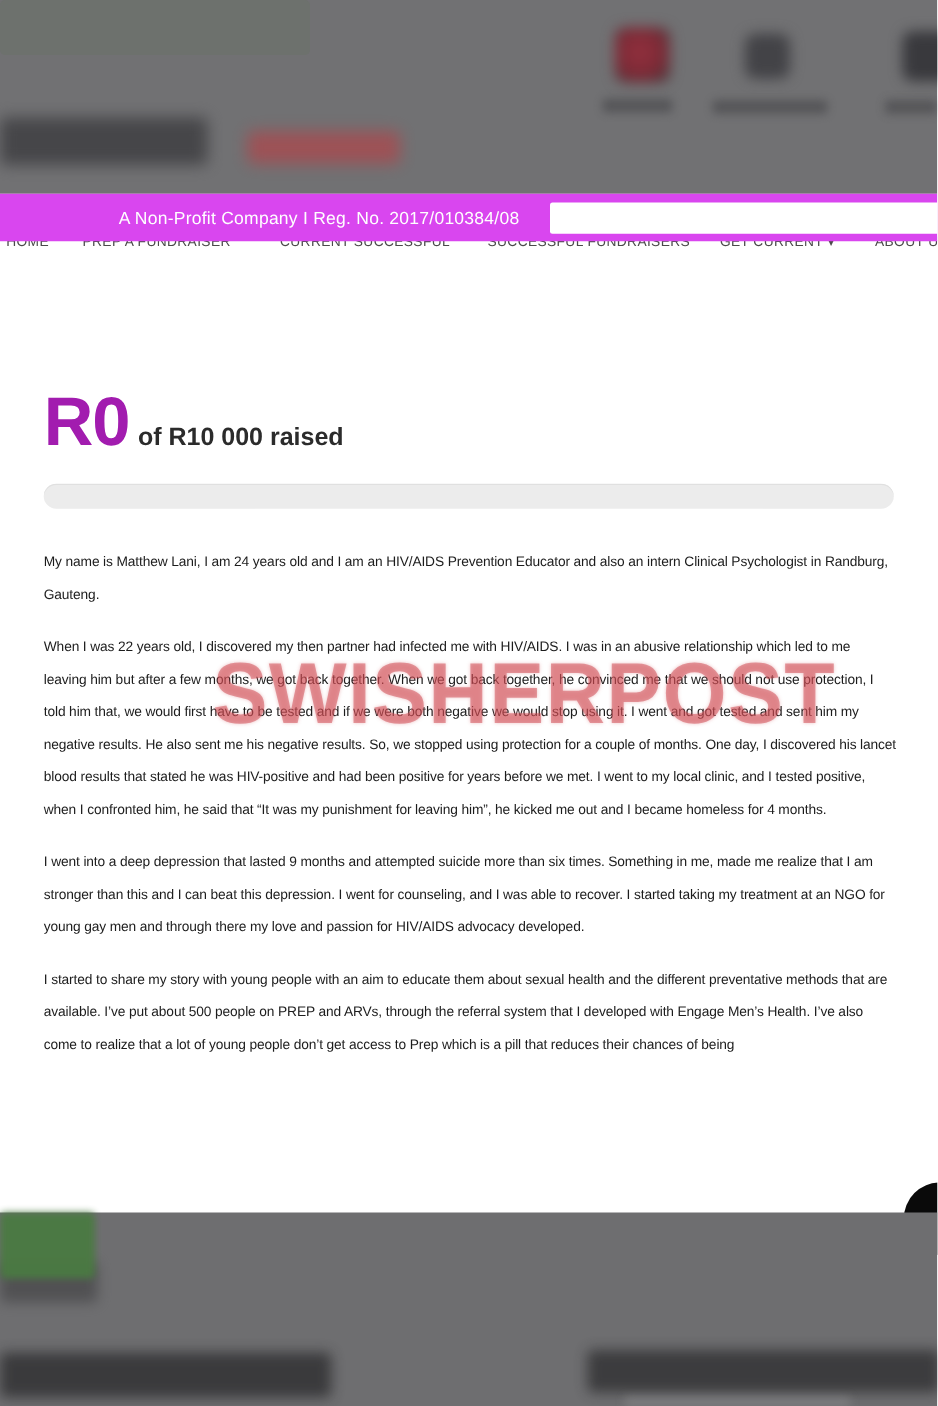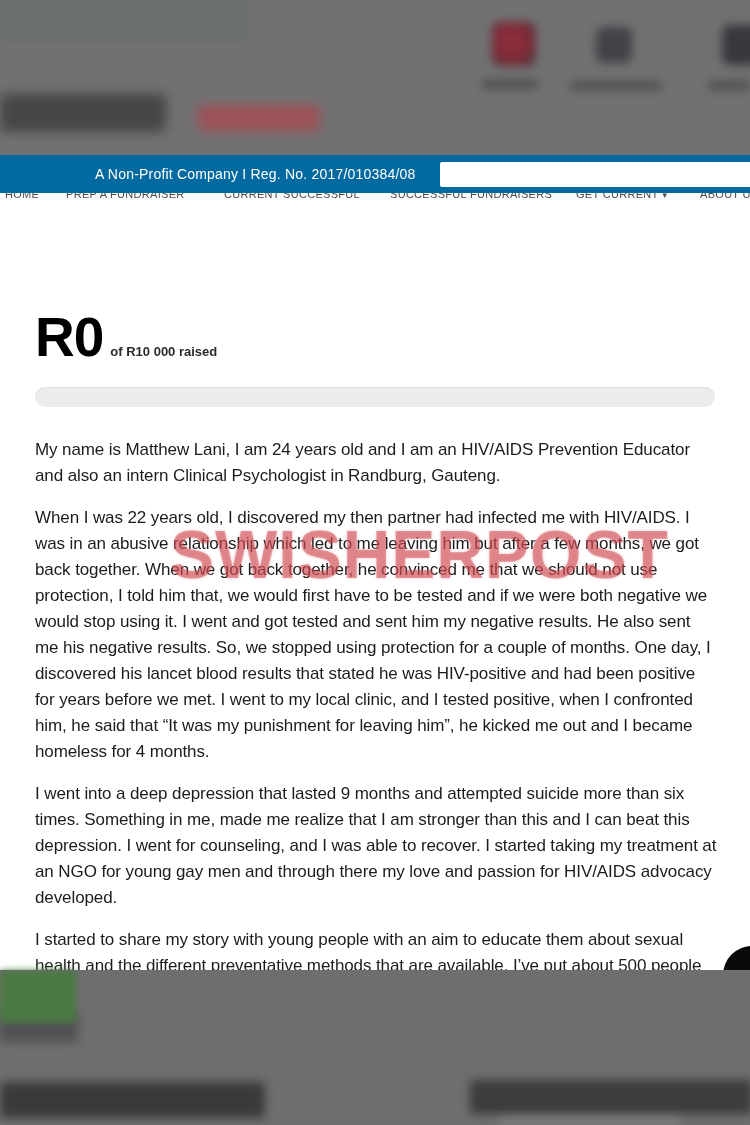--- a/index.html
+++ b/index.html
@@ -44,31 +44,31 @@
   .nav-caret{font-size:9px;margin-left:4px;color:#4a4a4a;}
 
   
   .title{
     position:absolute;left:35px;top:266px;width:690px;
     font-size:27px;font-weight:700;color:#232323;letter-spacing:-.4px;line-height:1.2;
   }
   .amount-row{
     position:absolute;left:35px;top:310px;display:flex;align-items:baseline;
   }
-  .amount{font-size:55px;line-height:55px;font-weight:700;color:#000000;letter-spacing:-1px;}
-  .amount-caption{font-size:13px;font-weight:700;color:#2b2b2b;margin-left:7px;}
+  .amount{font-size:55px;line-height:55px;font-weight:700;color:#a21caf;letter-spacing:-1px;}
+  .amount-caption{font-size:20px;font-weight:700;color:#2b2b2b;margin-left:7px;}
   .progress-track{
     position:absolute;left:35px;top:387px;width:680px;height:20px;
     background:#ececec;border-radius:10px;box-shadow:inset 0 1px 0 #e0e0e0;
   }
   .progress-fill{height:100%;width:0;background:#e63a8e;border-radius:10px;}
 
   .story{
     position:absolute;left:35px;top:437px;width:682px;z-index:1;
-    font-size:17px;line-height:26px;color:#1c1c1c;letter-spacing:-.1px;
+    font-size:11px;line-height:26px;color:#1c1c1c;letter-spacing:-.1px;
   }
   .story p{margin:0 0 16px 0;}
 
   
   .watermark{
     position:absolute;left:170px;top:516px;z-index:3;
     font-size:66px;font-weight:700;letter-spacing:1px;
     color:rgba(208,74,82,.52);
     text-shadow:0 0 3px rgba(208,74,82,.35);
     transform:scaleY(1.05);
@@ -128,21 +128,21 @@
     <div class="hdr-icon red"></div>
     <div class="hdr-icon dark1"></div>
     <div class="hdr-icon dark2"></div>
     <div class="hdr-label lab1"></div>
     <div class="hdr-label lab2"></div>
     <div class="hdr-label lab3"></div>
     <div class="logo-blur"></div>
     <div class="logo-red-blur"></div>
   </div>
 
-  <div class="banner" style="background:#0369a1;">
+  <div class="banner" style="background:#d946ef;">
     <span class="banner-text">A Non-Profit Company I Reg. No. 2017/010384/08</span>
     <div class="banner-input"></div>
   </div>
 
   <div class="fab"></div>
 
   <div class="footer-gray">
     <div class="f-blur f-small"></div>
     <div class="f-blur f-line-left"></div>
     <div class="f-green"></div>

